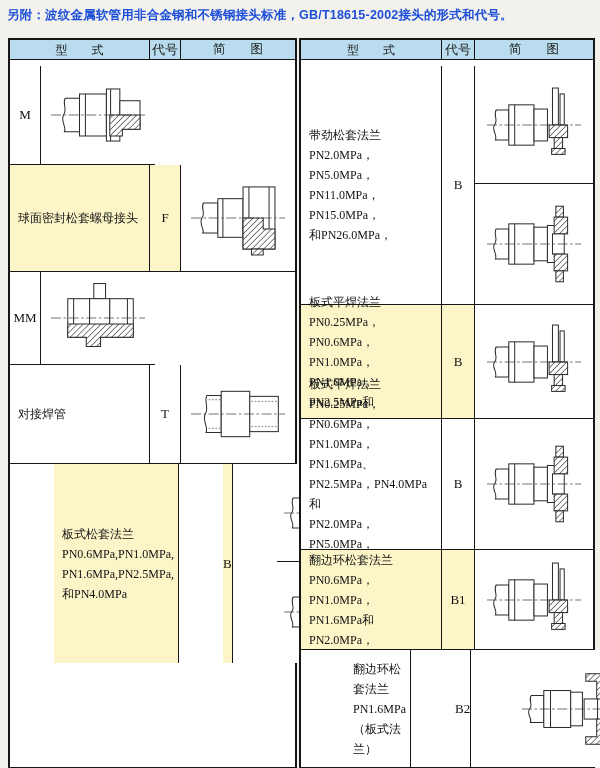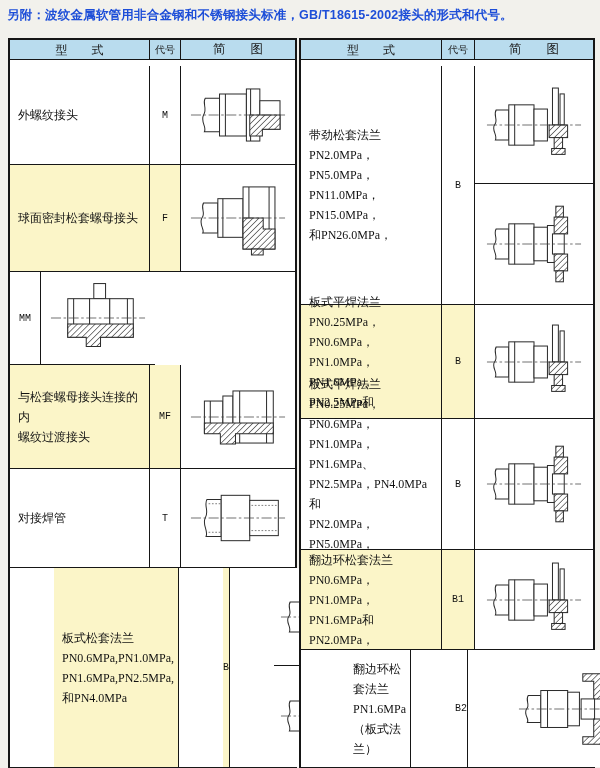--- a/index.html
+++ b/index.html
@@ -46,22 +46,21 @@
     font-size:12.5px;color:#1b1b1b;
   }
   .type{
     padding:4px 4px 4px 8px;
     font-size:12px;line-height:20px;
     white-space:pre-line;
     justify-content:flex-start;
   }
   .code{
     justify-content:center;
-    font-size:10px;
-    font-family:Liberation Mono, monospace;
+    font-size:13px;
   }
   .hl{background:var(--highlight-bg,#fbf5c8);}
   .left .type{width:140px;}
   .left .code{width:31px;}
   .left .diagram{width:114px;}
   .right .type{width:141px;}
   .right .code{width:33px;}
   .right .diagram{width:118px;}
   .diagram{justify-content:center;padding:0;}
   .dstack{flex-direction:column;padding:0;align-items:stretch;}
@@ -202,21 +201,20 @@
 <div class="table-wrap">
 
   <div class="half left">
     <div class="row" style="height:26px">
       <div class="cell hdr type" style="justify-content:center;padding:0">型　　式</div>
       <div class="cell hdr code">代号</div>
       <div class="cell hdr diagram">简　　图</div>
     </div>
 
     <div class="row" style="height:99px">
-      <div class="cell type">外螺纹接头</div>
       <div class="cell code">M</div>
       <div class="cell diagram">
         <svg class="dg">
             <use href="#sym-male"></use>
           </svg>
       </div>
     </div>
 
     <div class="row" style="height:107px">
       <div class="cell type hl">球面密封松套螺母接头</div>
@@ -230,30 +228,20 @@
 
     <div class="row" style="height:93px">
       <div class="cell code">MM</div>
       <div class="cell diagram">
         <svg class="dg">
             <use href="#sym-mm"></use>
           </svg>
       </div>
     </div>
 
-    <div class="row" style="height:104px">
-      <div class="cell type hl">与松套螺母接头连接的内
-螺纹过渡接头</div>
-      <div class="cell code hl">MF</div>
-      <div class="cell diagram">
-        <svg class="dg">
-            <use href="#sym-mf"></use>
-          </svg>
-      </div>
-    </div>
 
     <div class="row" style="height:99px">
       <div class="cell type">对接焊管</div>
       <div class="cell code">T</div>
       <div class="cell diagram">
         <svg class="dg">
             <use href="#sym-weld"></use>
           </svg>
       </div>
     </div>

